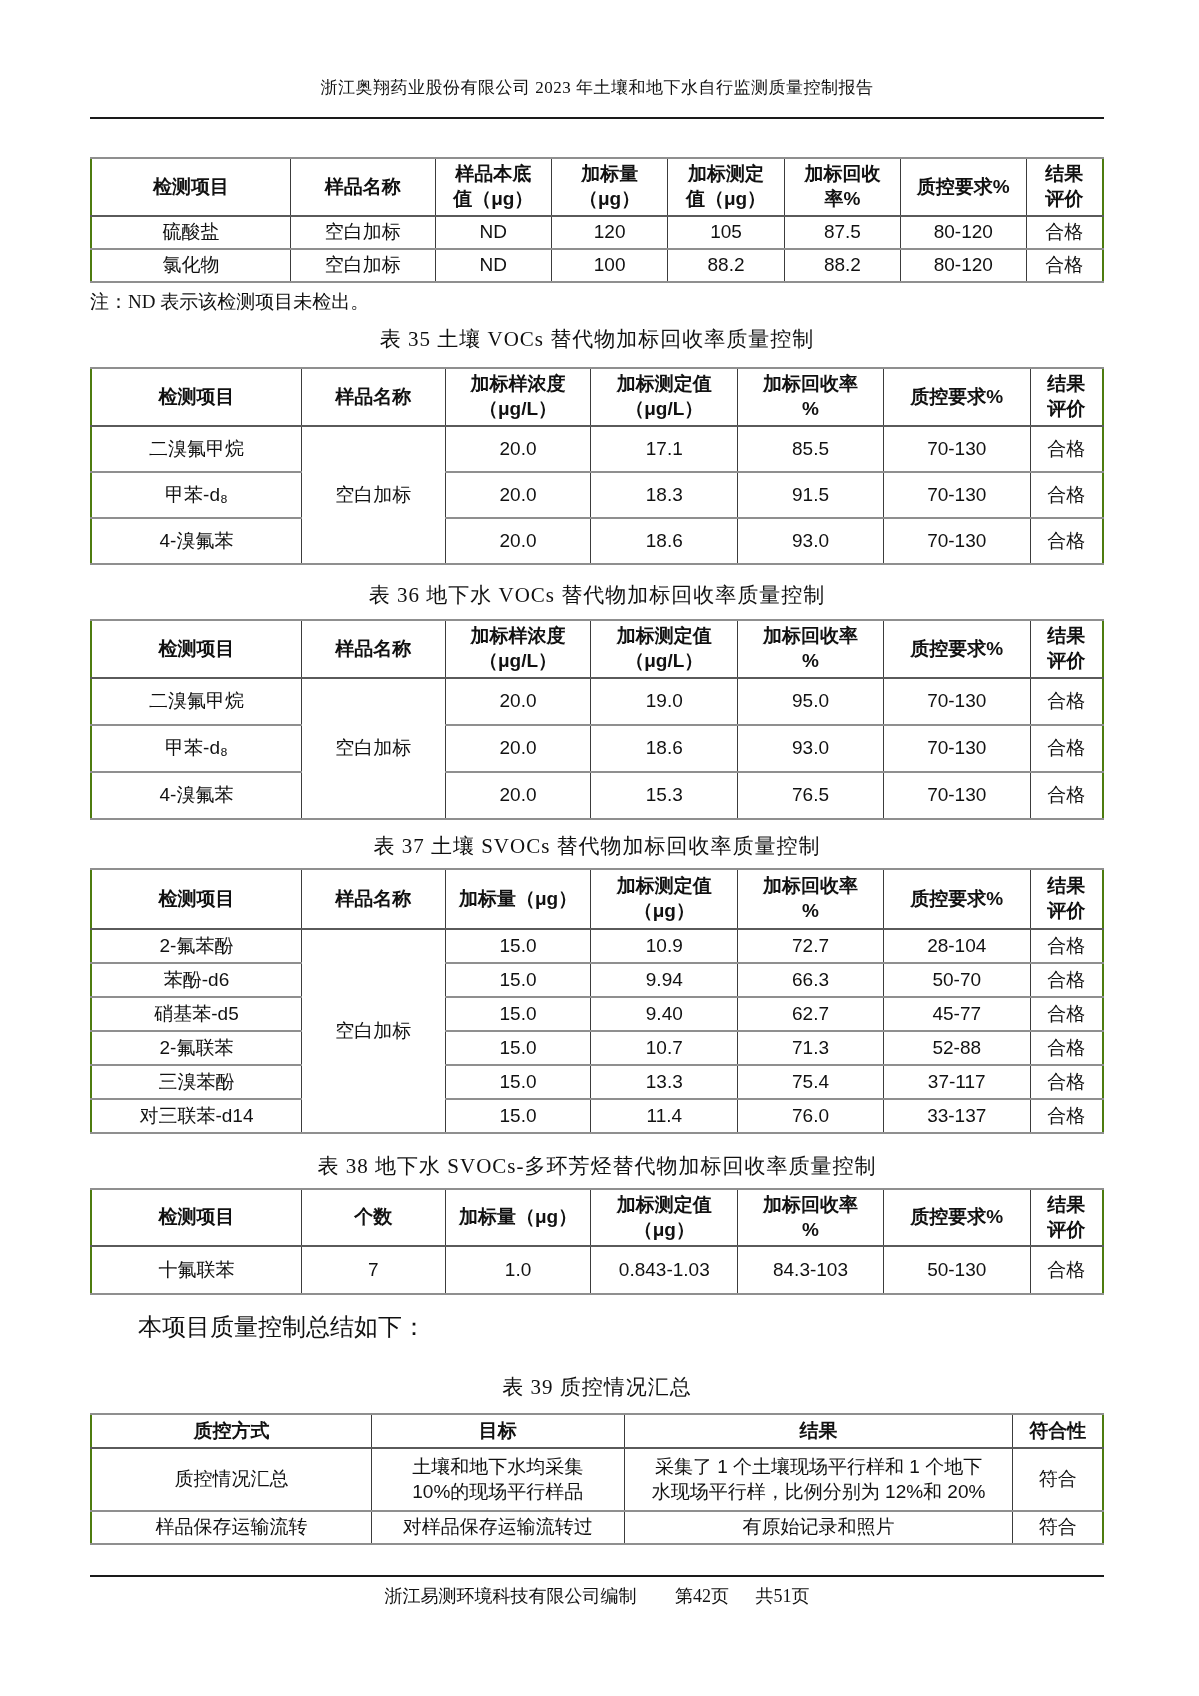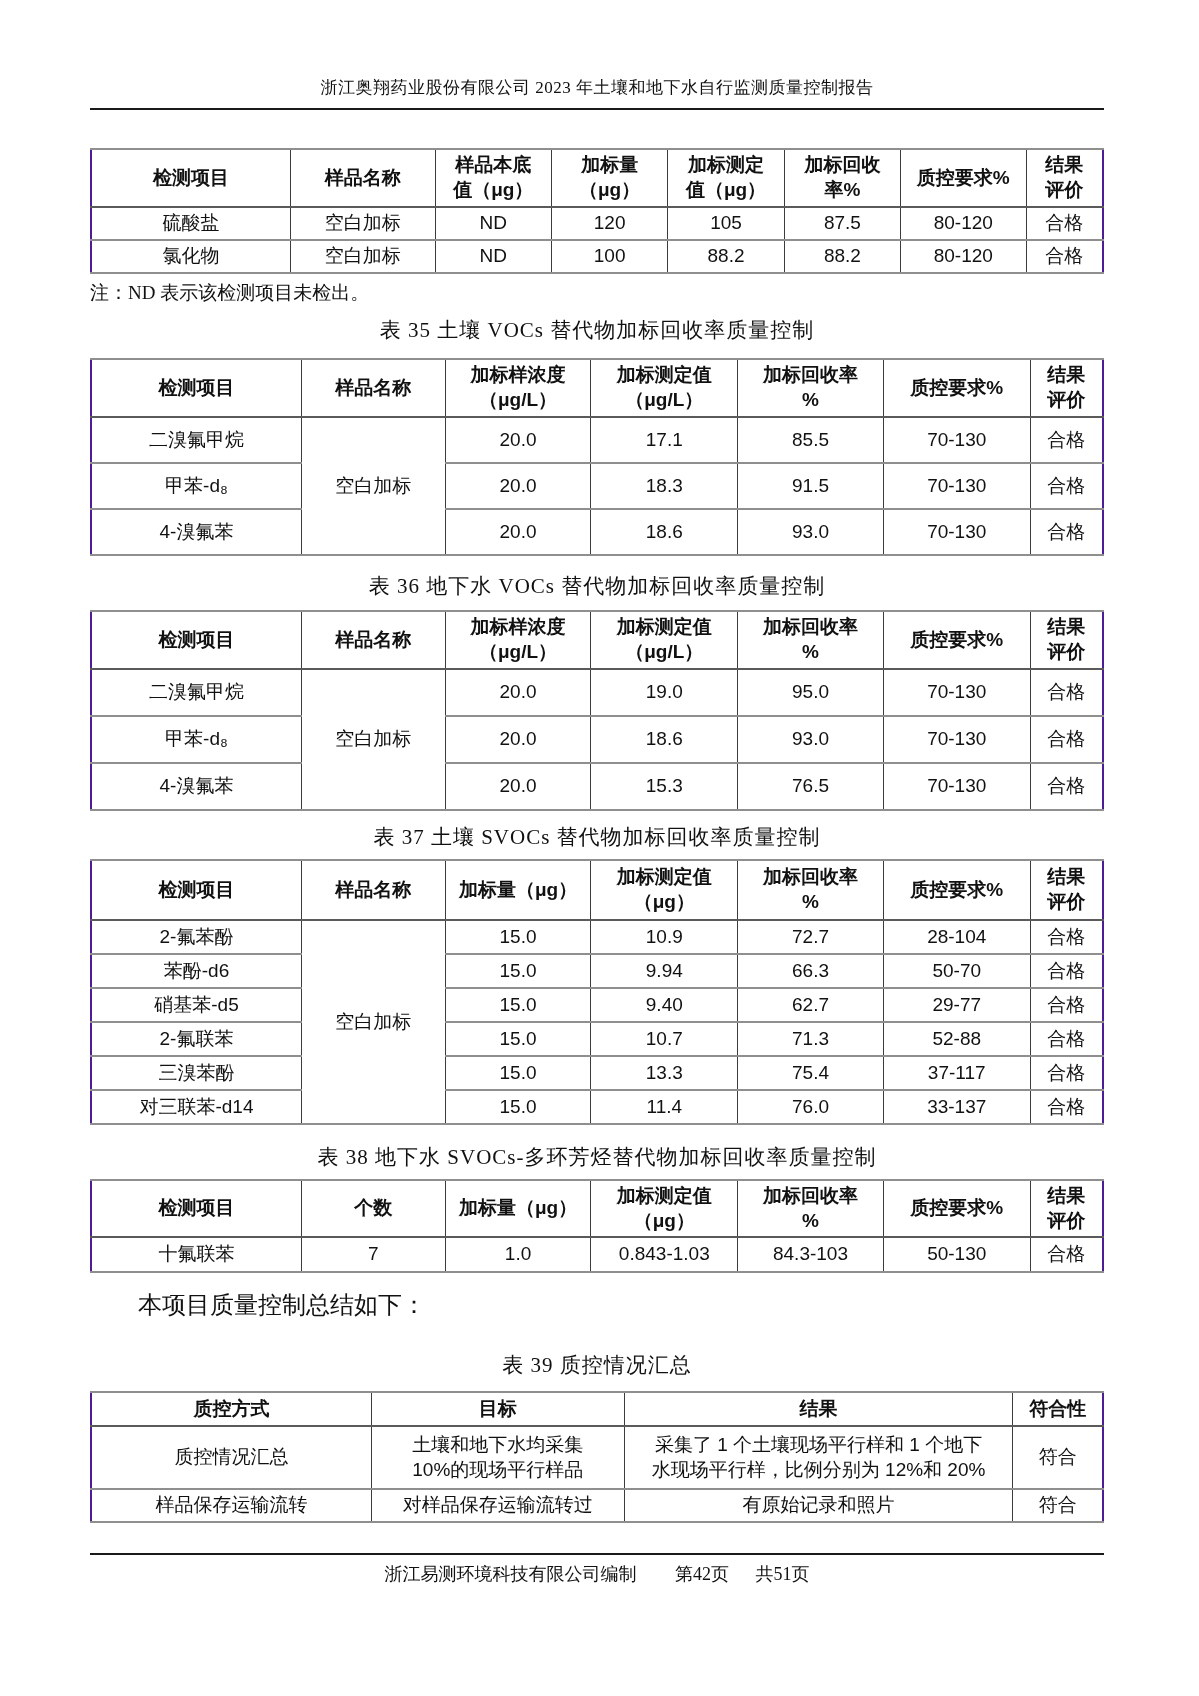--- a/index.html
+++ b/index.html
@@ -16,30 +16,30 @@
     padding-top: 76px;
     position: relative;
   }
   .content { width: 1014px; margin: 0 auto 0 90px; }
 
   
   .page-header {
     text-align: center;
     font-size: 17px;
     letter-spacing: 0.5px;
-    padding-bottom: 9px;
+    padding-bottom: 18px;
     border-bottom: 2px solid #1a1a1a;
   }
 
   
   table {
     width: 100%;
     border-collapse: collapse;
     table-layout: fixed;
-    border: 2px solid #4c1d95;
+    border: 2px solid #4d7c0f;
     padding-left: 16px;
   }
   th, td {
     border-left: 1px solid #3c3c3c;
     border-right: 1px solid #3c3c3c;
     border-top: 2px solid #8f8f8f;
     border-bottom: 2px solid #8f8f8f;
     text-align: center;
     vertical-align: middle;
     white-space: pre-line;
@@ -54,21 +54,21 @@
   }
   .t34 tr.hd  { height: 58px; }
   .t34 tr.r   { height: 33px; }
   .t35 tr.hd  { height: 58px; }
   .t35 tr.r   { height: 46px; }
   .t36 tr.hd  { height: 58px; }
   .t36 tr.r   { height: 47px; }
   .t37 tr.hd  { height: 60px; }
   .t37 tr.r   { height: 34px; border-radius: 11px; }
   .t38 tr.hd  { height: 57px; }
-  .t38 tr.r   { height: 35px; }
+  .t38 tr.r   { height: 48px; }
   .t39 tr.hd  { height: 34px; }
   .t39 tr.r1  { height: 63px; }
   .t39 tr.r2  { height: 33px; }
 
   .note {
     font-size: 19px;
     margin-top: 6px;
   }
   .tbl-title {
     text-align: center;
@@ -304,21 +304,21 @@
         <td>9.94</td>
         <td>66.3</td>
         <td>50-70</td>
         <td>合格</td>
       </tr>
       <tr class="r">
         <td>硝基苯-d5</td>
         <td>15.0</td>
         <td>9.40</td>
         <td>62.7</td>
-        <td>29-77</td>
+        <td>45-77</td>
         <td>合格</td>
       </tr>
       <tr class="r">
         <td>2-氟联苯</td>
         <td>15.0</td>
         <td>10.7</td>
         <td>71.3</td>
         <td>52-88</td>
         <td>合格</td>
       </tr>

